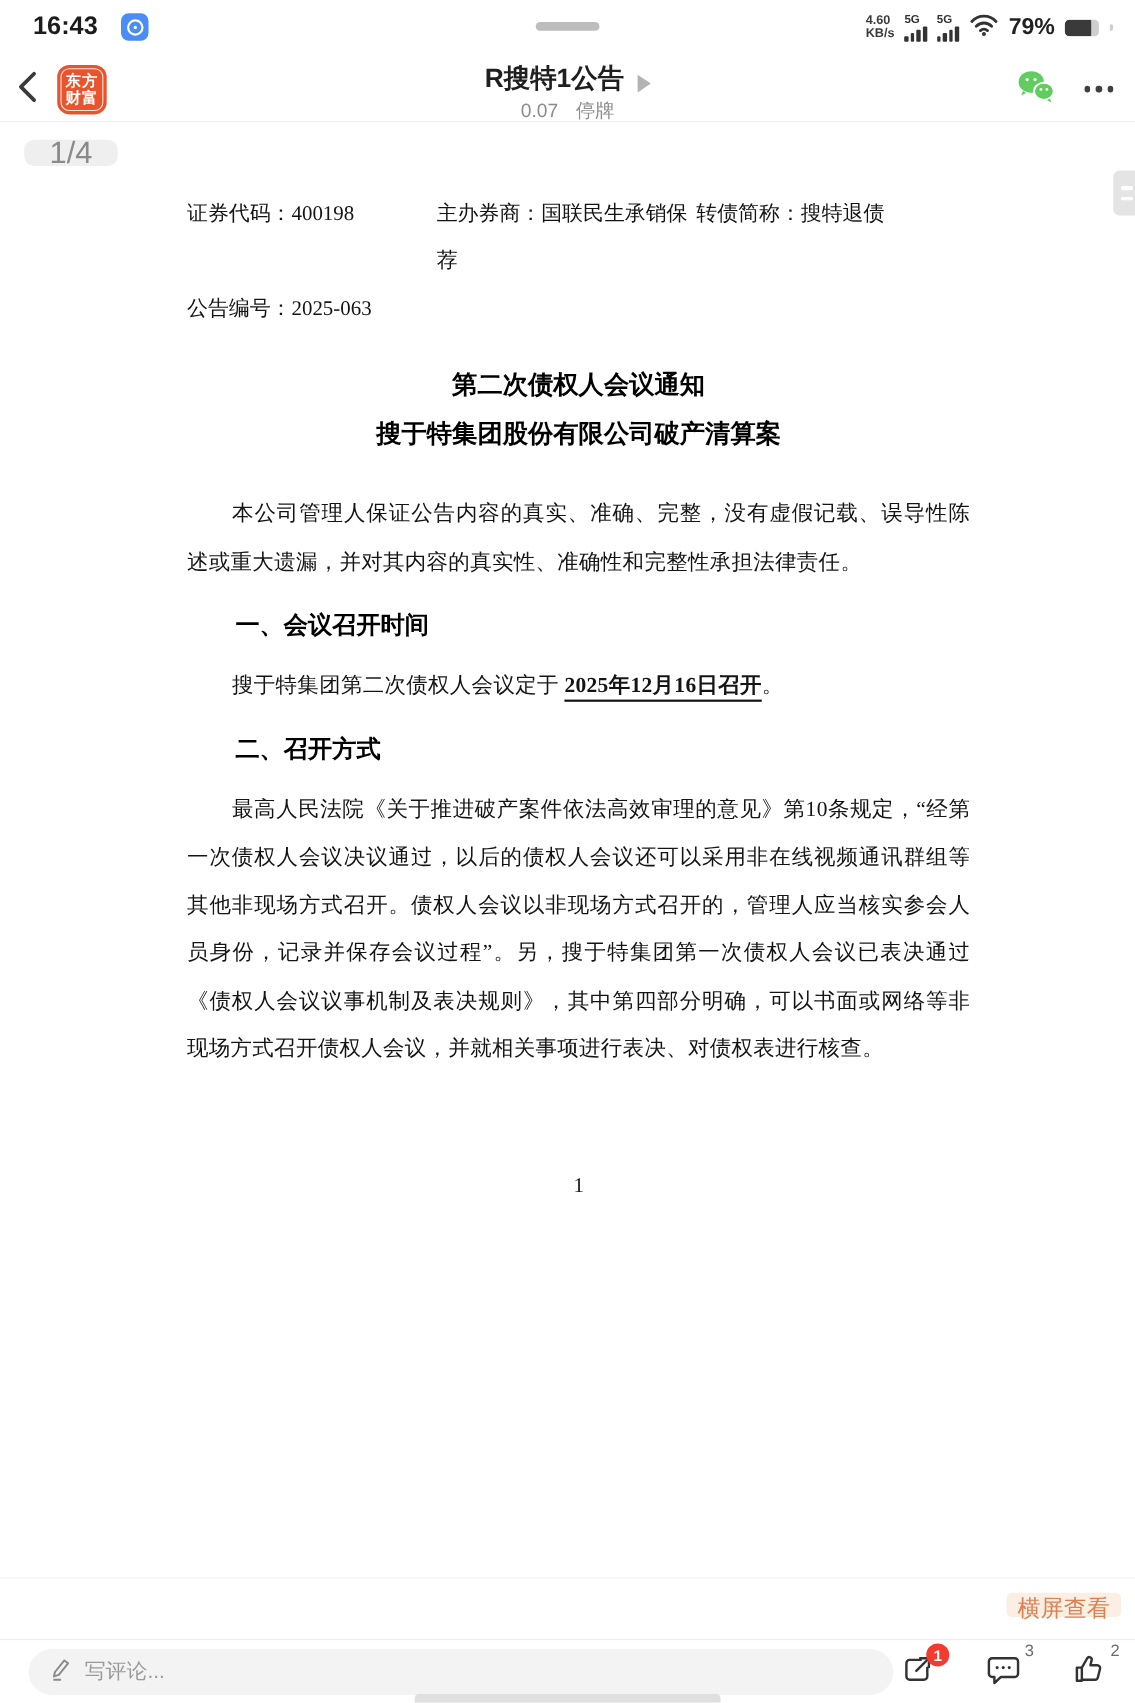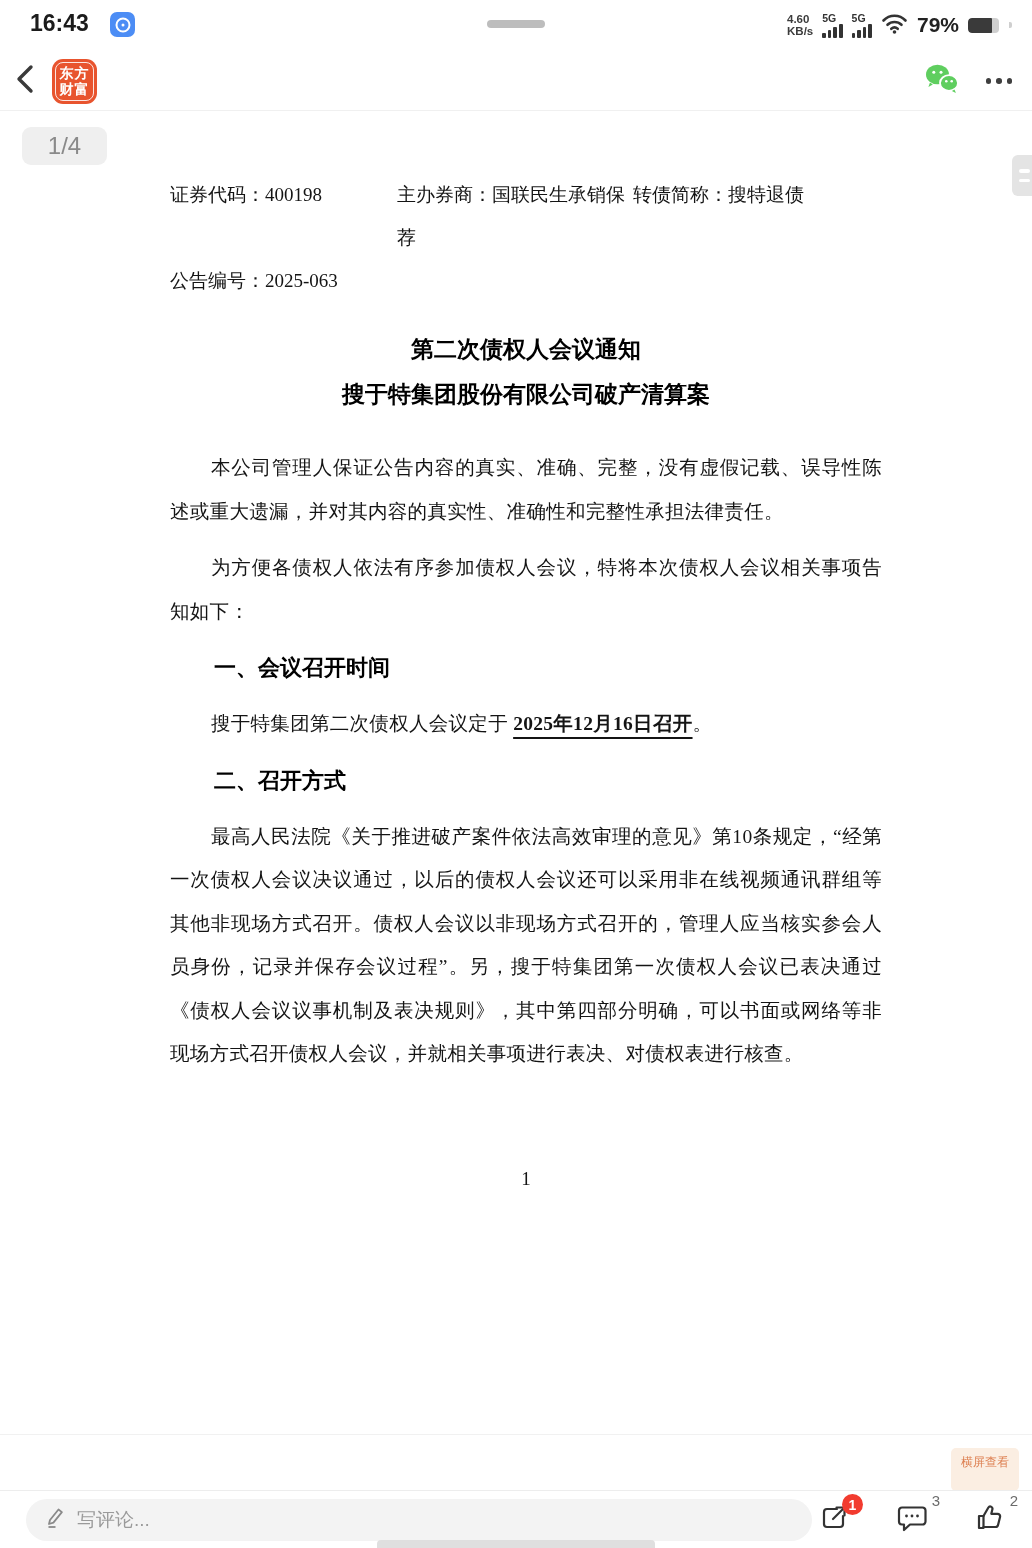--- a/index.html
+++ b/index.html
@@ -43,41 +43,41 @@
   .play-tri { width:0; height:0; border-left:12px solid #b3b3b3; border-top:8px solid transparent;
     border-bottom:8px solid transparent; margin-top:10px; }
   .hdr-sub { margin-top:1px; font-size:17.5px; color:#8c8c8c; }
   .hdr-sub .price { margin-right:16px; }
   .wechat-btn { position:absolute; right:72px; top:15px; width:36px; height:34px; }
   .more-btn { position:absolute; right:18px; top:24px; display:flex; gap:5px; padding:6px 2px; }
   .more-btn i { width:5.5px; height:5.5px; border-radius:50%; background:#3f3f3f; }
 
   
   .doc-area { position:absolute; top:111px; left:0; width:1032px; height:1323px; background:#fff; }
-  .page-badge { position:absolute; left:22px; top:16px; width:85px; height:38px; background:#efefef;
-    border-radius:9px; color:#8a8a8a; font-size:24px; display:flex; align-items:center; justify-content:center; }
+  .page-badge { position:absolute; left:22px; top:16px; width:85px; height:24px; background:#efefef;
+    border-radius:9px; color:#8a8a8a; font-size:28px; display:flex; align-items:center; justify-content:center; }
   .scroll-handle { position:absolute; right:-5px; top:44px; width:25px; height:41px; background:#e4e4e4;
     border-radius:6px; display:flex; flex-direction:column; align-items:center; justify-content:center; gap:6px; }
   .scroll-handle i { width:11px; height:3.6px; background:#fff; border-radius:2px; }
 
   .doc-content { position:absolute; left:170px; right:150px; top:62px;
     font-family:"Liberation Serif","DejaVu Serif",serif; color:#141414; }
   .meta-grid { display:grid; grid-template-columns:227px 236px 1fr; line-height:43px; font-size:19px; }
   .doc-title { text-align:center; font-weight:700; font-size:23px; line-height:45px; margin-top:25px; color:#000; }
   .doc-content p.body { font-size:19.5px; line-height:43.5px; text-align:justify; text-indent:2.1em;
     margin:0 0 13px; letter-spacing:.3px; }
   .doc-content p.first { margin-top:29px; }
   .doc-heading { font-size:22px; font-weight:700; line-height:43px; text-indent:2em; margin:11px 0 13px; color:#000; }
   .em-underline { font-weight:700; text-decoration:underline; text-decoration-thickness:2px; text-underline-offset:7px; }
   .page-num { text-align:center; font-size:19px; margin-top:92px; }
 
   
   .landscape-strip { position:absolute; top:1434px; left:0; right:0; height:56px; background:#fff; border-top:1px solid #f1f1f1; }
-  .landscape-btn { position:absolute; right:13px; top:13px; height:43px; padding:0 10px; line-height:29px;
-    background:#FBEEE2; color:#DD7F50; font-size:12px; border-radius:5px;text-align:center; }
+  .landscape-btn { position:absolute; right:13px; top:13px; height:22px; padding:0 10px; line-height:29px;
+    background:#FBEEE2; color:#DD7F50; font-size:21px; border-radius:5px;text-align:center; }
 
   
   .comment-bar { position:absolute; top:1490px; left:0; right:0; height:58px; background:#fff; border-top:1px solid #ededed; }
   .comment-pill { position:absolute; left:26px; top:8px; width:786px; height:42px; background:#f3f3f3;
     border-radius:21px; display:flex; align-items:center; gap:11px; padding:0 18px; }
   .comment-pill input { flex:1; border:none; background:transparent; outline:none; font-size:19px; color:#333;
     font-family:"Liberation Sans","DejaVu Sans",sans-serif; }
   .comment-pill input::placeholder { color:#9a9a9a; }
   .action-row { position:absolute; right:26px; top:10px; display:flex; align-items:flex-start; gap:46px; }
   .action { position:relative; width:32px; height:34px; display:flex; align-items:center; justify-content:center; }
@@ -138,20 +138,29 @@
   <div class="app-header">
     <div class="back-btn">
       <svg width="30" height="34" viewBox="0 0 30 34">
         <polyline points="20,5 8,17 20,29" fill="none" stroke="#3a3a3a" stroke-width="3.4" stroke-linecap="round" stroke-linejoin="round"></polyline>
       </svg>
     </div>
     <div class="em-logo">
       <span>东方</span>
       <span>财富</span>
     </div>
+    <div class="title-wrap">
+      <div class="title-row">
+        <span class="hdr-title">R搜特1公告</span>
+        <span class="play-tri"></span>
+      </div>
+      <div class="hdr-sub">
+        <span class="price">0.07</span><span>停牌</span>
+      </div>
+    </div>
     <div class="wechat-btn">
       <svg width="36" height="34" viewBox="0 0 36 34">
         <ellipse cx="13.5" cy="11.5" rx="11.5" ry="9.8" fill="#5FCE5F"></ellipse>
         <path d="M6 19.5l-1.6 4.4 4.4-2.4z" fill="#5FCE5F"></path>
         <circle cx="9.8" cy="9.3" r="1.5" fill="#fff"></circle>
           <circle cx="17" cy="9.3" r="1.5" fill="#fff"></circle>
         <ellipse cx="25" cy="20" rx="9" ry="7.8" fill="#5FCE5F" stroke="#fff" stroke-width="1.8"></ellipse>
         <path d="M30.5 26.5l1.4 3.6-4-2z" fill="#5FCE5F"></path>
         <circle cx="22.3" cy="18.3" r="1.3" fill="#fff"></circle>
           <circle cx="27.7" cy="18.3" r="1.3" fill="#fff"></circle>
@@ -178,21 +187,20 @@
         <span>转债简称：搜特退债</span>
         <span>公告编号：2025-063</span>
       </div>
 
       <div class="doc-title">
         <div>第二次债权人会议通知</div>
         <div>搜于特集团股份有限公司破产清算案</div>
       </div>
 
       <p class="body first">本公司管理人保证公告内容的真实、准确、完整，没有虚假记载、误导性陈述或重大遗漏，并对其内容的真实性、准确性和完整性承担法律责任。</p>
-      <p class="body">为方便各债权人依法有序参加债权人会议，特将本次债权人会议相关事项告知如下：</p>
 
       <div class="doc-heading">一、会议召开时间</div>
 
       <p class="body"><span>搜于特集团第二次债权人会议定于 </span><span class="em-underline">2025年12月16日召开</span><span>。</span></p>
 
       <div class="doc-heading">二、召开方式</div>
 
       <p class="body">最高人民法院《关于推进破产案件依法高效审理的意见》第10条规定，“经第一次债权人会议决议通过，以后的债权人会议还可以采用非在线视频通讯群组等其他非现场方式召开。债权人会议以非现场方式召开的，管理人应当核实参会人员身份，记录并保存会议过程”。另，搜于特集团第一次债权人会议已表决通过《债权人会议议事机制及表决规则》，其中第四部分明确，可以书面或网络等非现场方式召开债权人会议，并就相关事项进行表决、对债权表进行核查。</p>
 
       <div class="page-num">1</div>

